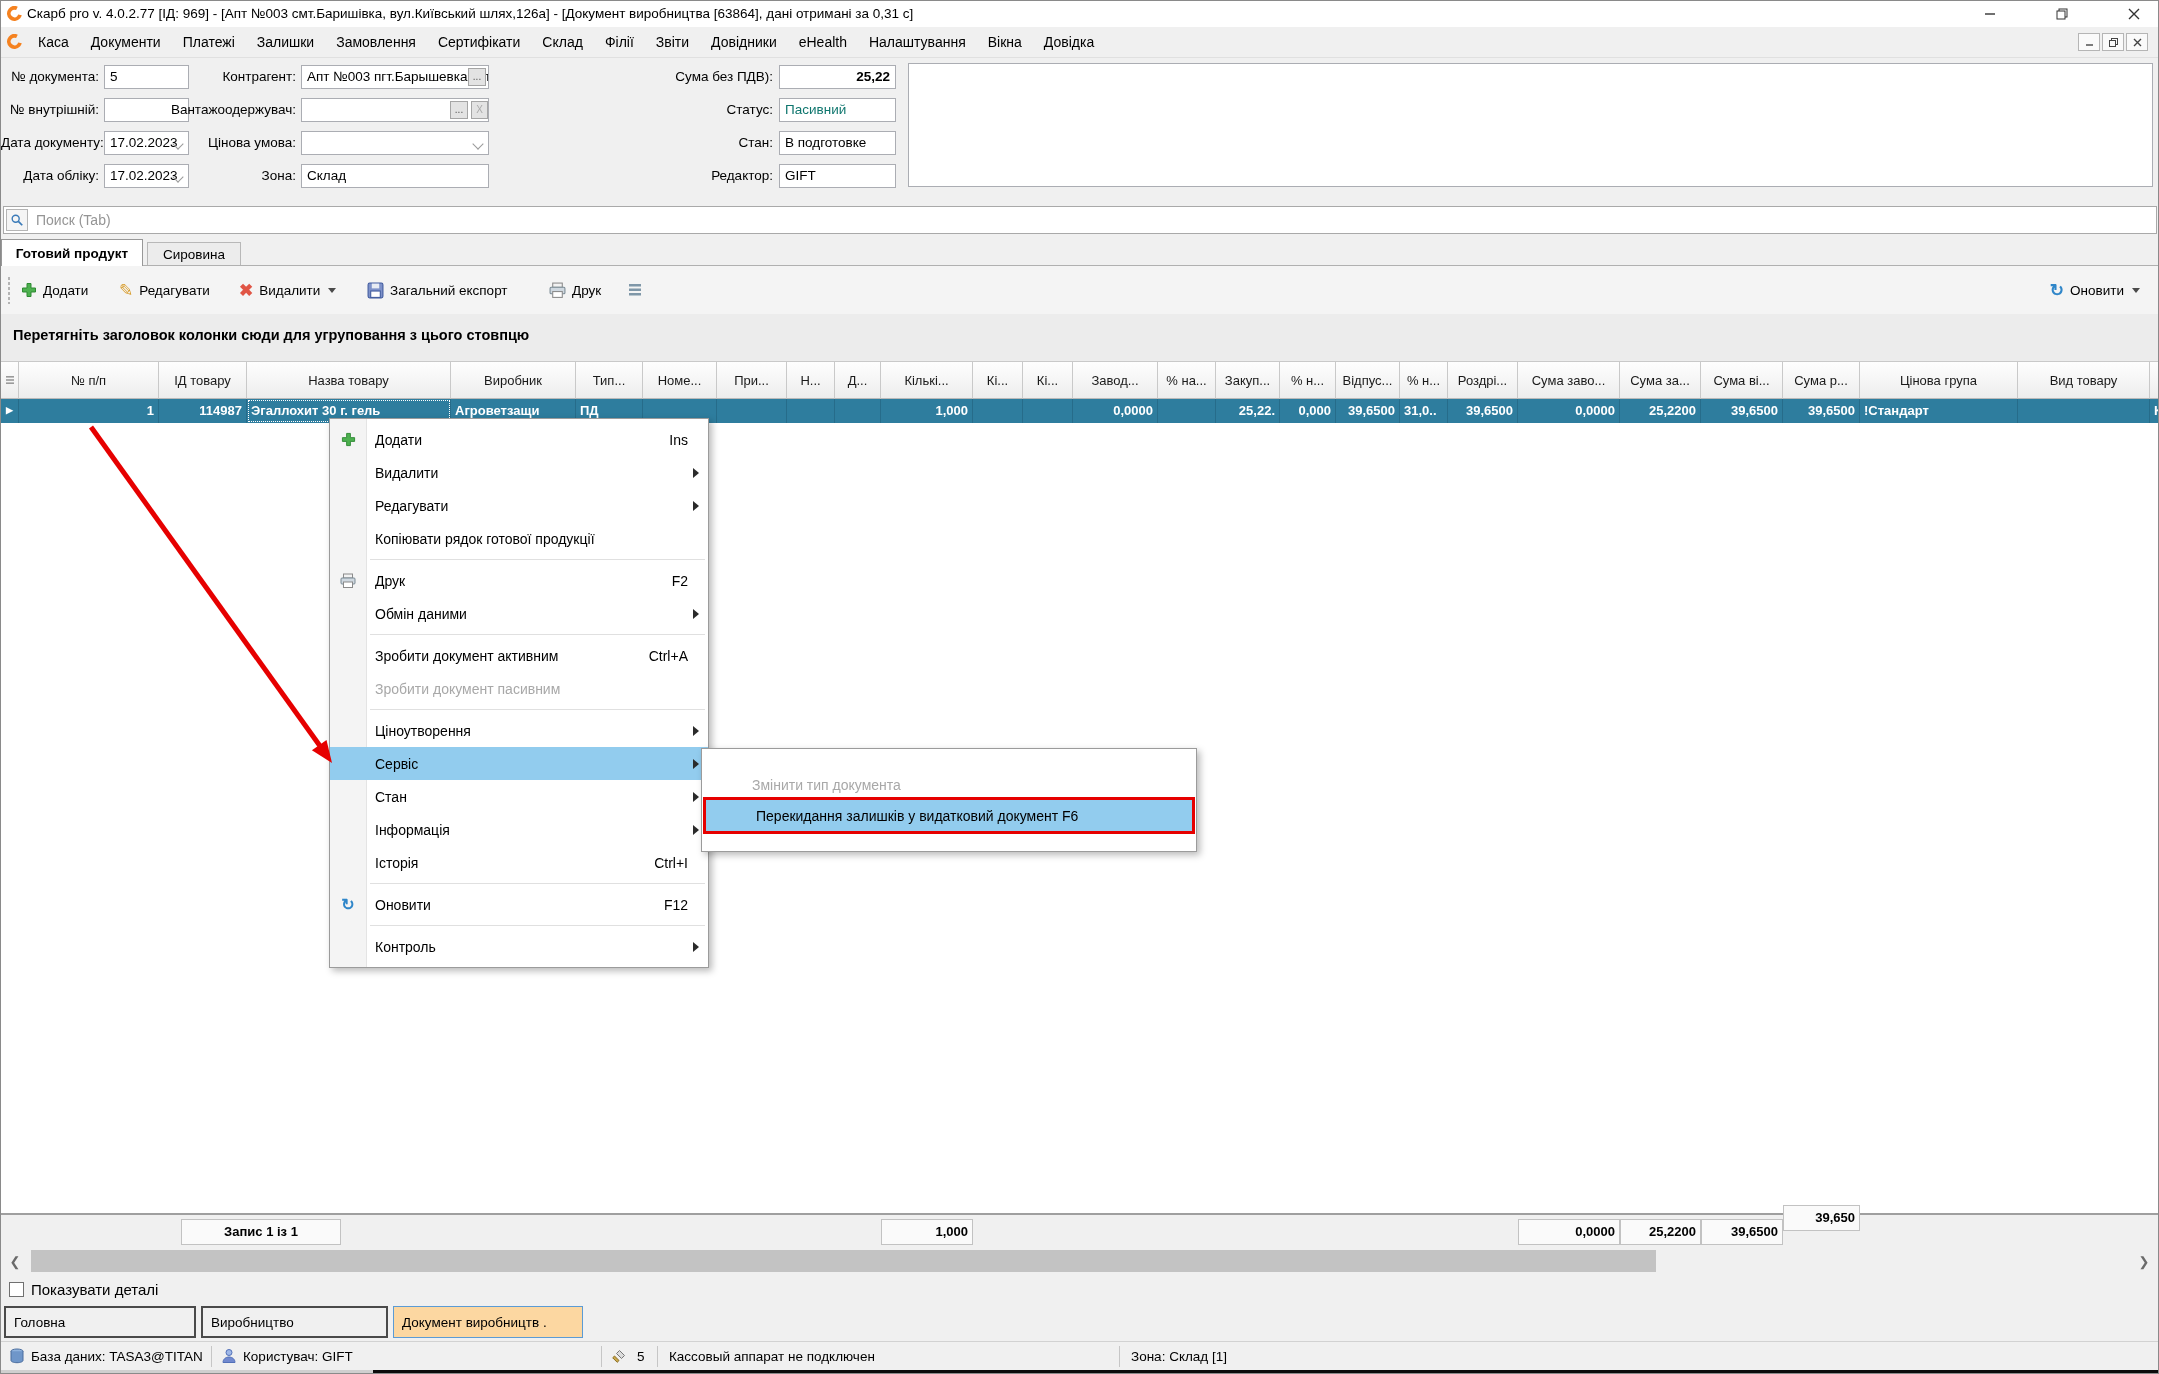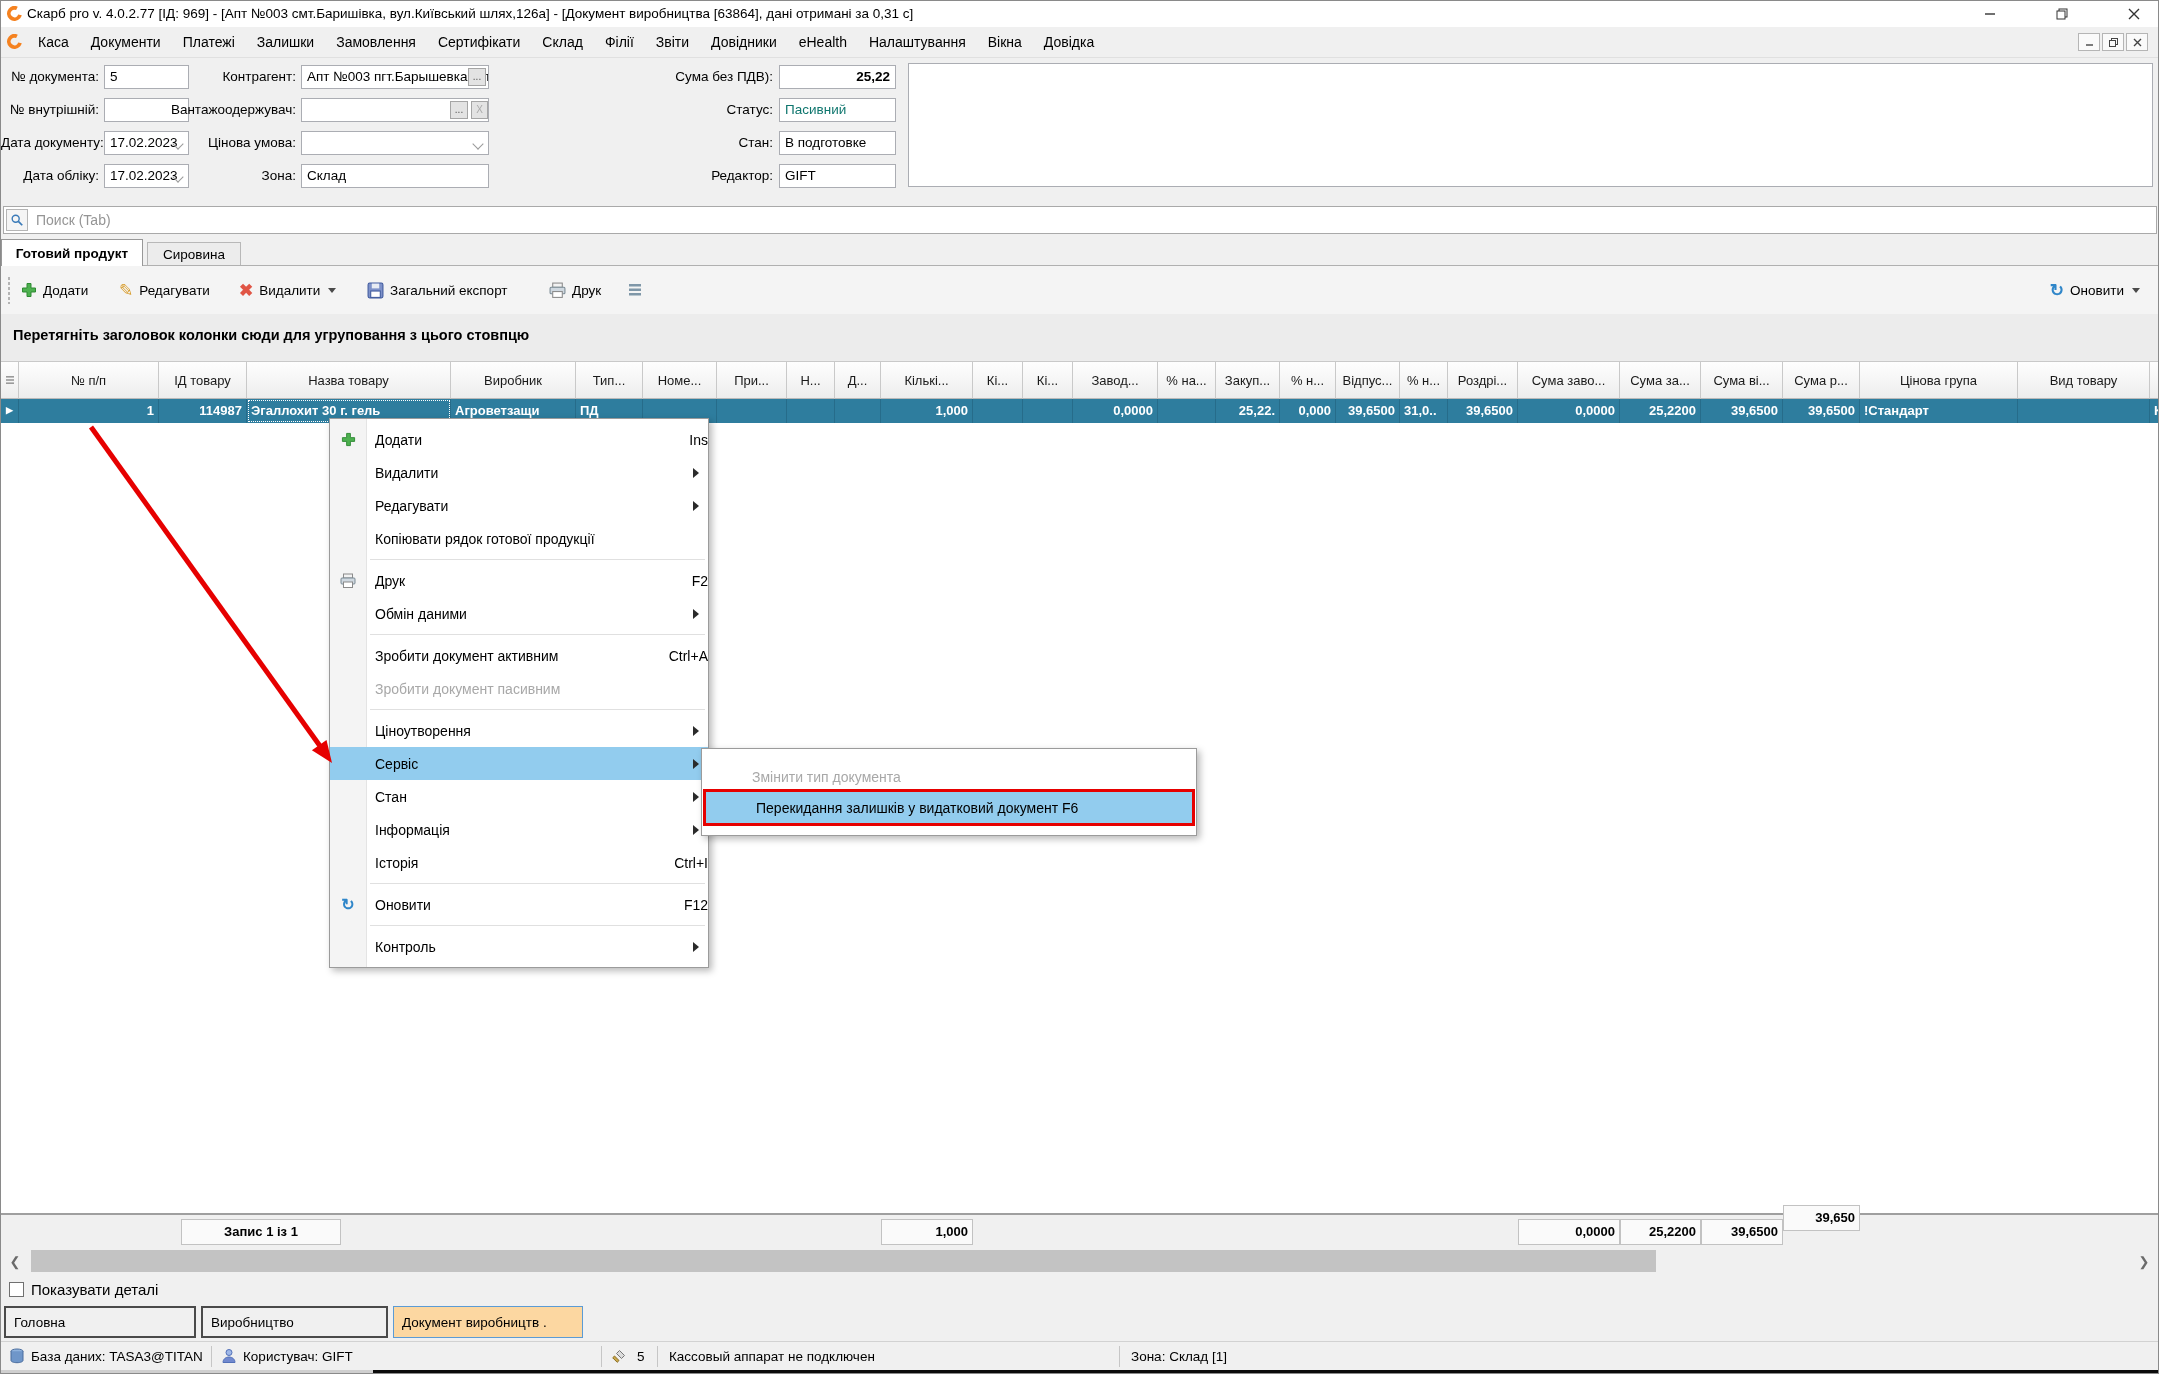--- a/index.html
+++ b/index.html
@@ -74,29 +74,29 @@
   .ssep{position:absolute;top:4px;width:1px;height:21px;background:#c6c6c6;}
   .taskstrip-l{position:absolute;left:0;top:1369px;width:372px;height:5px;background:#cfcfcf;}
   .taskstrip-r{position:absolute;left:372px;top:1369px;width:1787px;height:5px;background:#0b0b0b;}
   
   .ctx{position:absolute;left:328px;top:417px;width:380px;background:#fff;border:1px solid #9b9b9b;
     box-shadow:3px 3px 7px rgba(0,0,0,.28);padding:4px 0;z-index:30;box-sizing:border-box;}
   .ctx .gutter{position:absolute;left:0;top:0;bottom:0;width:36px;background:#f4f4f4;border-right:1px solid #e4e4e4;}
   .ctxitem{position:relative;height:33px;display:flex;align-items:center;font-size:14px;z-index:1;}
   .ctxitem .ico{width:36px;display:flex;align-items:center;justify-content:center;flex:none;}
   .ctxitem .txt{flex:1;padding-left:9px;white-space:nowrap;overflow:hidden;}
-  .ctxitem .sc{white-space:nowrap;}
+  .ctxitem .sc{padding-right:20px;white-space:nowrap;}
   .ctxitem .arr{position:absolute;right:9px;top:12px;width:0;height:0;border-top:5px solid transparent;
     border-bottom:5px solid transparent;border-left:6px solid #2b2b2b;}
   .ctxitem.hl{background:#92ccee;}
   .ctxitem.dis{color:#a8a8a8;}
   .ctxsep{position:relative;height:9px;z-index:1;}
   .ctxsep::after{content:"";position:absolute;left:40px;right:3px;top:4px;border-top:1px solid #e0e0e0;}
   .sub{position:absolute;left:700px;top:747px;width:496px;background:#fff;border:1px solid #9b9b9b;
-    box-shadow:3px 3px 7px rgba(0,0,0,.28);padding:12px 0;z-index:31;box-sizing:border-box;}
+    box-shadow:3px 3px 7px rgba(0,0,0,.28);padding:20px 0;z-index:31;box-sizing:border-box;}
   .subitem{position:relative;height:31px;display:flex;align-items:center;font-size:14px;z-index:1;}
   .subitem .txt{padding-left:50px;white-space:nowrap;}
   .subitem.hl{background:#92ccee;margin:0 4px;outline:3px solid #e60000;}
   .subitem.dis{color:#a8a8a8;}
   .overlay{position:absolute;left:0;top:0;width:2159px;height:1374px;pointer-events:none;z-index:40;}
 </style>
 </head>
 <body>
 
 <div class="window">

